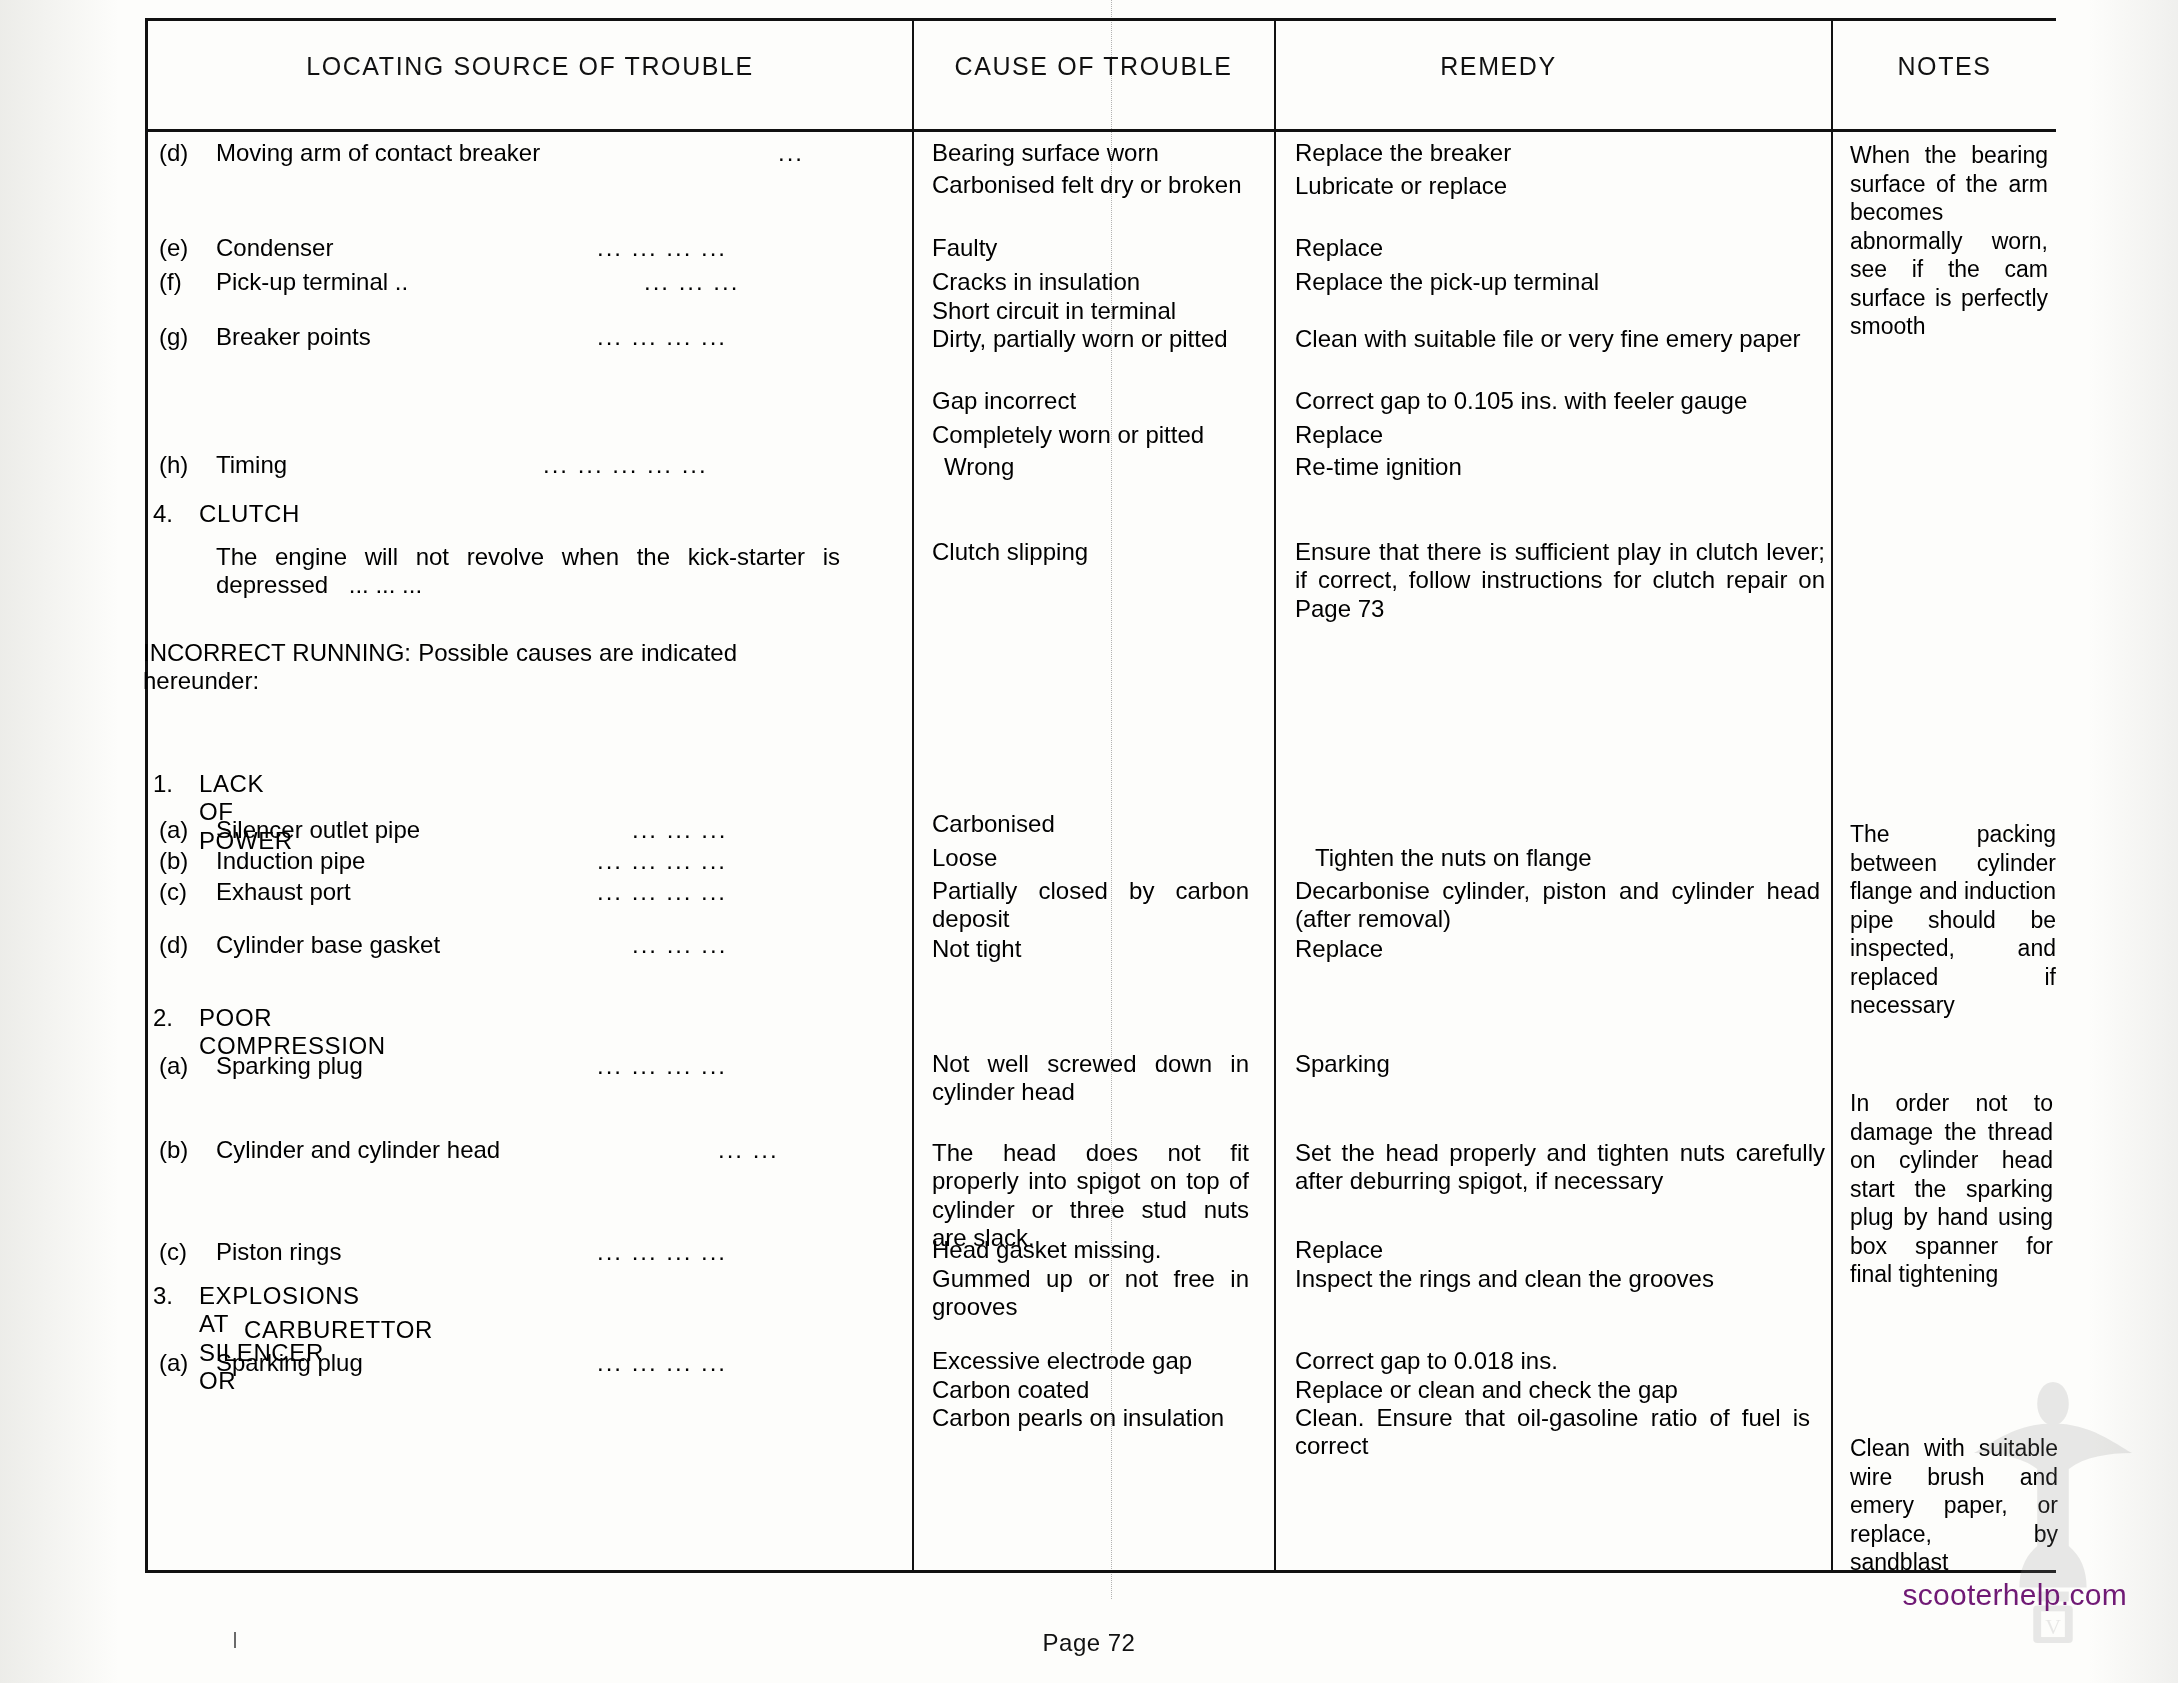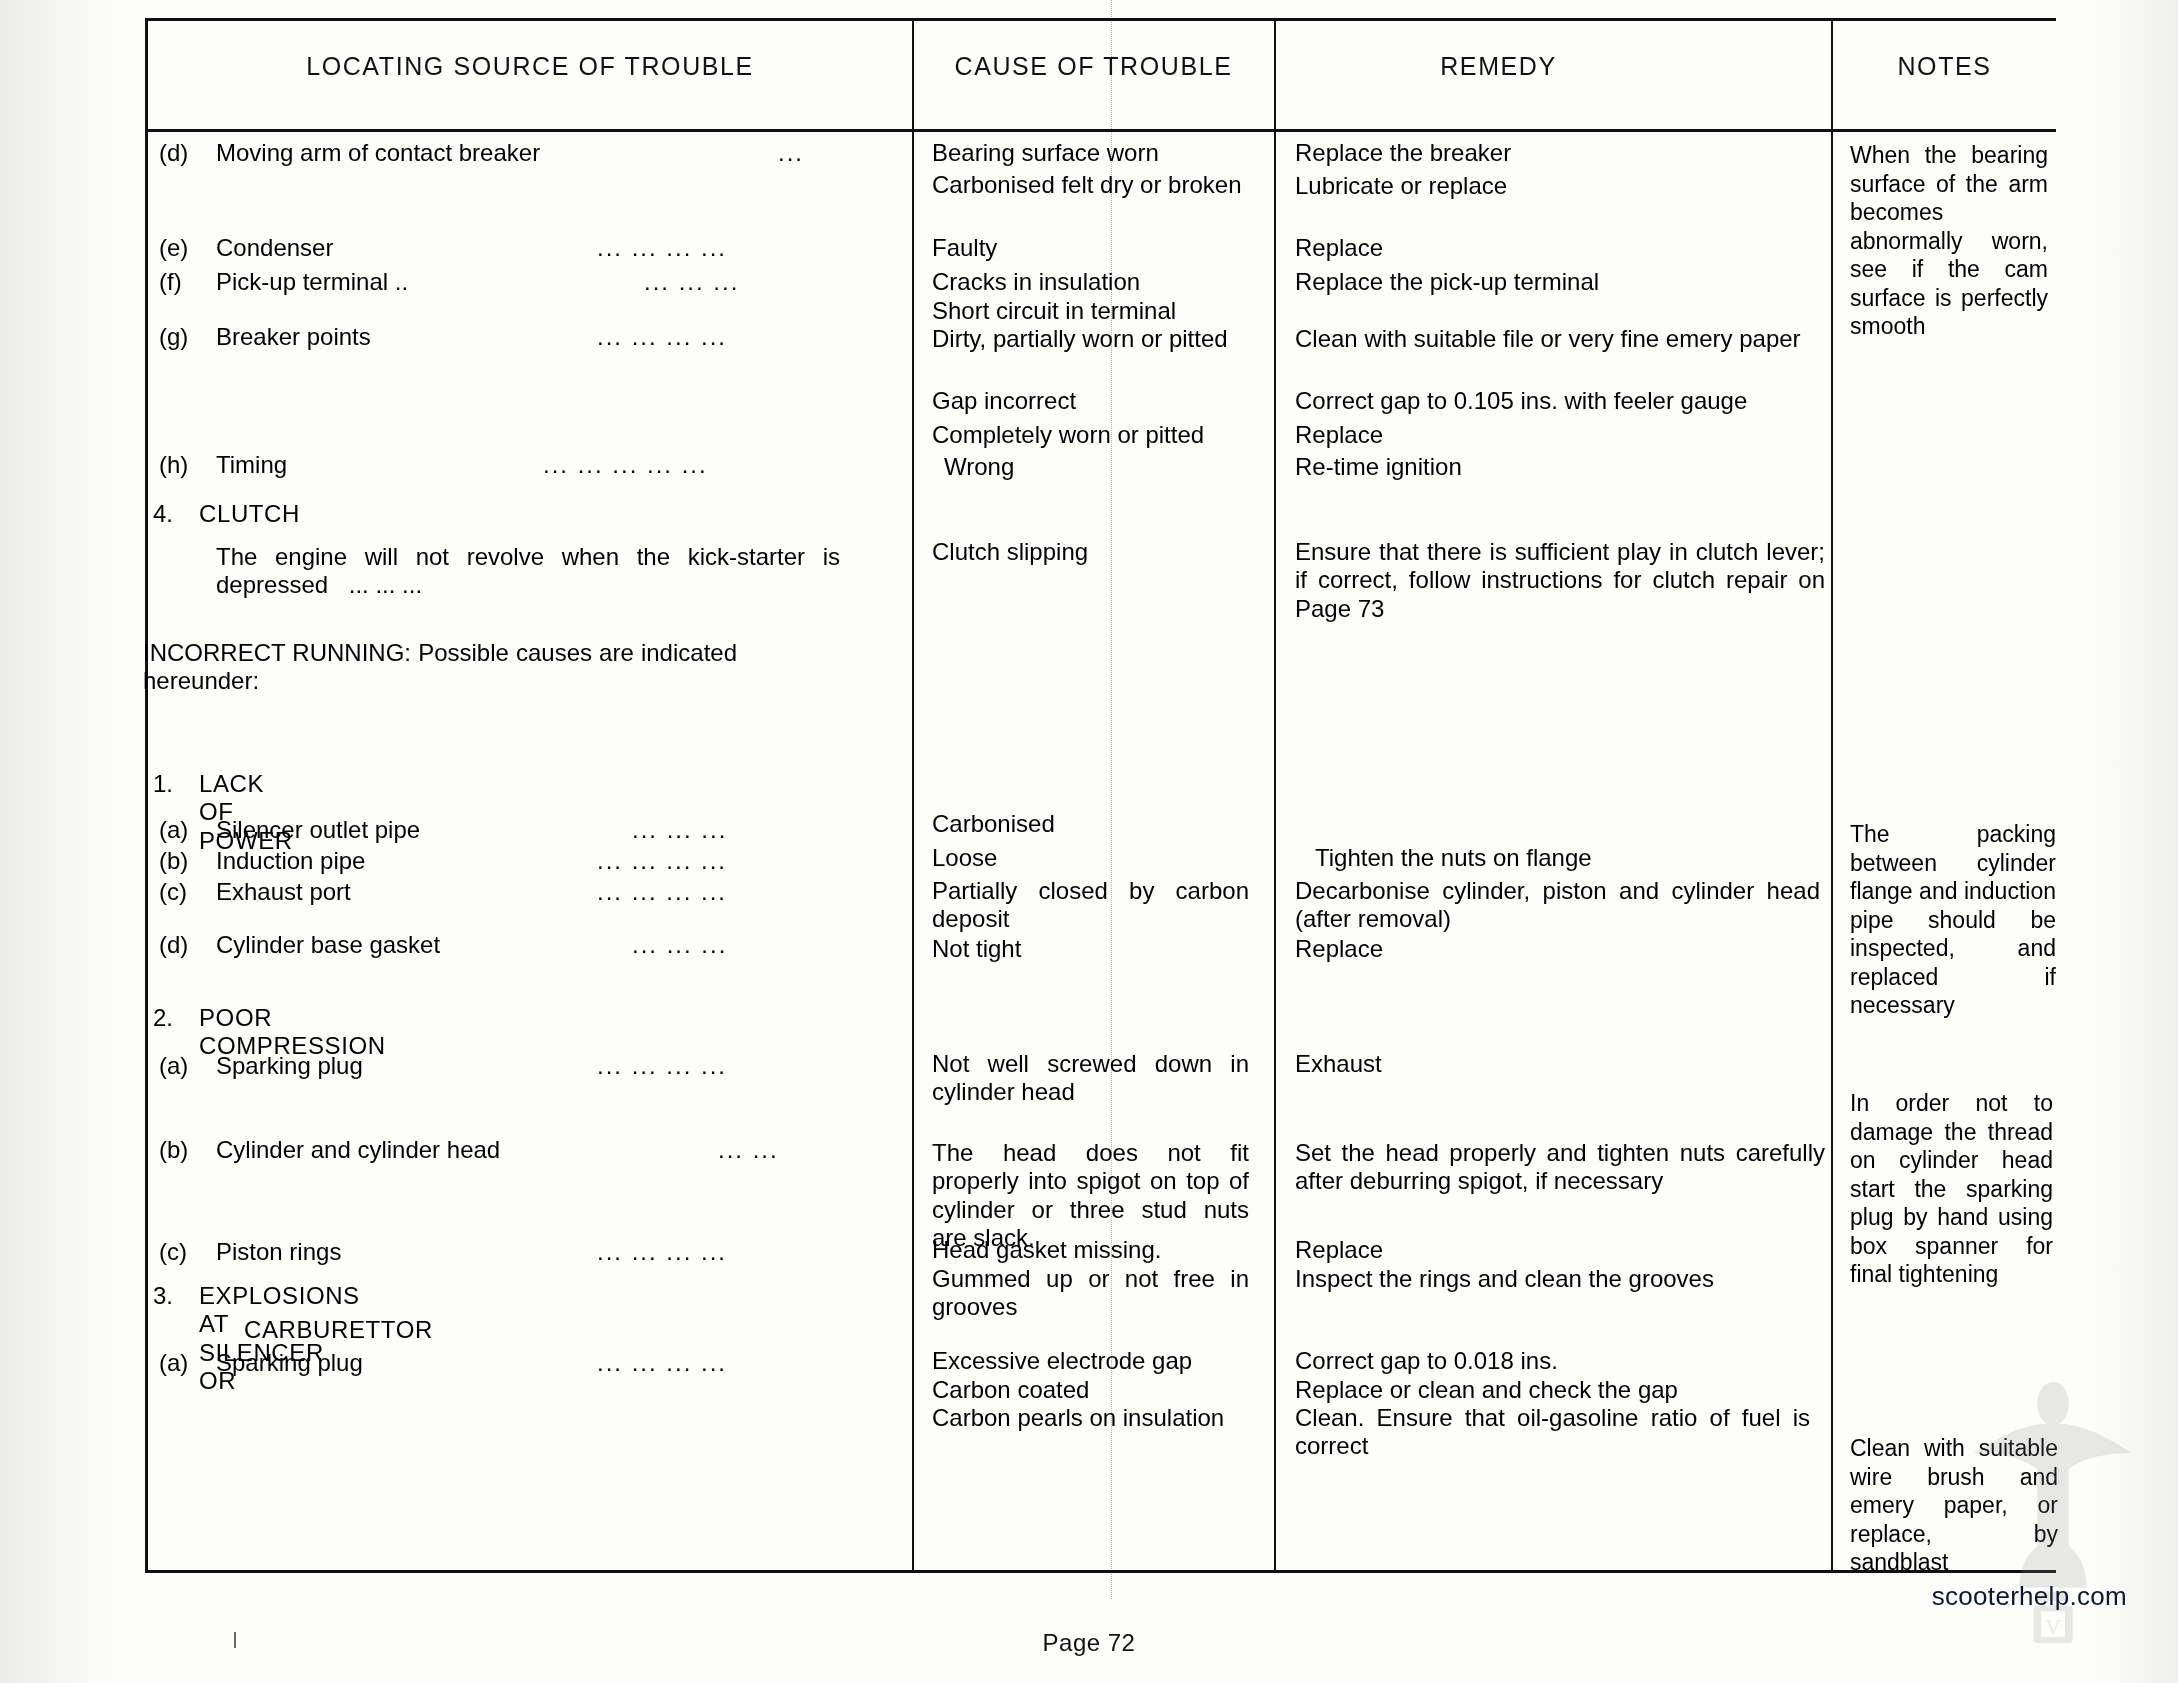--- a/index.html
+++ b/index.html
@@ -135,22 +135,22 @@
     width: 2178px;
     text-align: center;
     font-size: 24px;
     letter-spacing: 0.5px;
     color: #111;
   }
   .watermark {
     position: absolute;
     right: 51px;
     bottom: 71px;
-    font-size: 26px;
-    color: #0f172a;
+    font-size: 30px;
+    color: #701a75;
     letter-spacing: 0.3px;
   }
   .logo {
     position: absolute;
     right: 36px;
     bottom: 28px;
     width: 178px;
     height: 297px;
     opacity: .18;
   }
@@ -329,21 +329,21 @@
       <div class="cellline" style="top:282px;">Replace</div>
 
       <div class="cellline" style="top:314px;">Re-time ignition</div>
 
       <div class="cellpara" style="top:399px; width:530px;">Ensure that there is sufficient play in clutch lever; if correct, follow instructions for clutch repair on Page 73</div>
 
       <div class="cellline" style="top:705px;margin-left:20px;">Tighten the nuts on flange</div>
       <div class="cellpara" style="top:738px; width:525px;">Decarbonise cylinder, piston and cylinder head (after removal)</div>
       <div class="cellline" style="top:796px;">Replace</div>
 
-      <div class="cellline" style="top:911px;">Exhaust</div>
+      <div class="cellline" style="top:911px;">Sparking</div>
 
       <div class="cellpara" style="top:1000px; width:530px;">Set the head properly and tighten nuts carefully after deburring spigot, if necessary</div>
       <div class="cellline" style="top:1097px;">Replace</div>
       <div class="cellline" style="top:1126px;">Inspect the rings and clean the grooves</div>
 
       <div class="cellline" style="top:1208px;">Correct gap to 0.018 ins.</div>
       <div class="cellline" style="top:1237px;">Replace or clean and check the gap</div>
       <div class="cellpara" style="top:1265px; width:515px;">Clean.  Ensure that oil-gasoline ratio of fuel is correct</div>
     </div>
 

